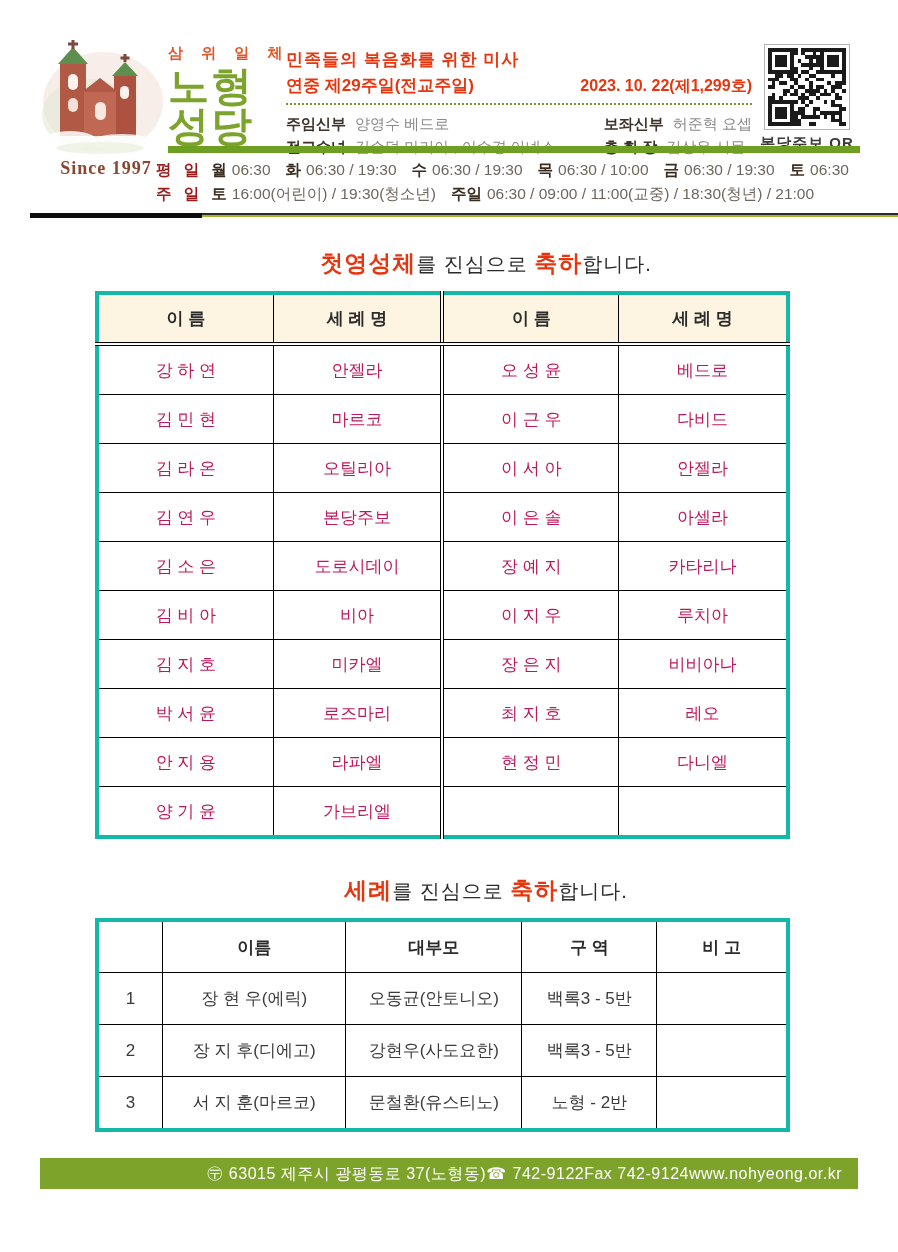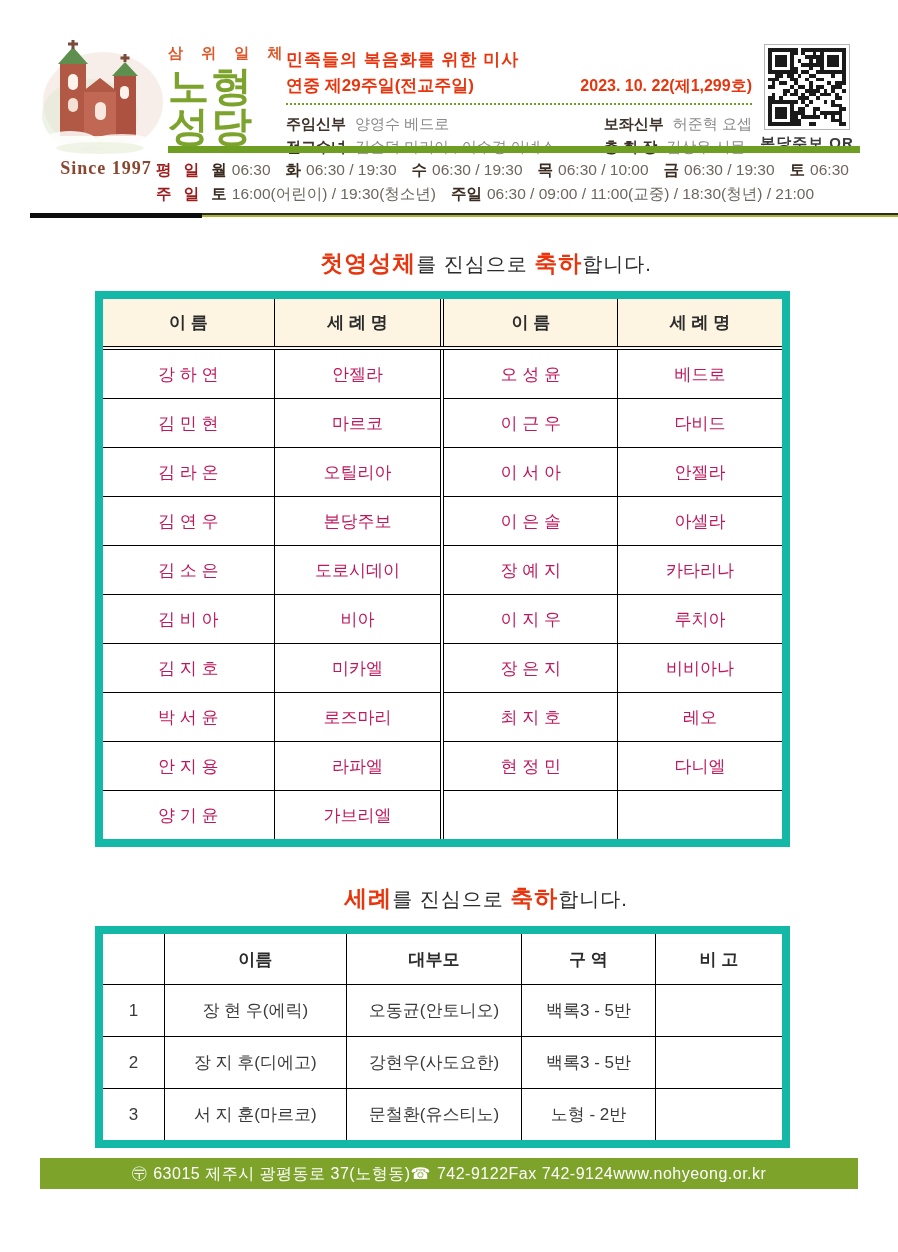--- a/index.html
+++ b/index.html
@@ -42,33 +42,33 @@
   .pd-right{flex:1;height:5px;border-top:2px solid #2b2b2b;
             background:linear-gradient(to bottom,#a9b42c 0 2px,transparent 2px);}
 
   
   .section{width:782px;margin-left:95px;}
   .section-title{text-align:center;margin:28px 0 12px;font-size:20px;color:#2b2b2b;letter-spacing:1px;}
   .section-title .em{color:var(--accent_red);font-weight:800;font-size:23px;}
   .section-title.second{margin-top:36px;}
 
   table{border-collapse:collapse;width:695px;table-layout:fixed;}
-  .fc-table,.bp-table{border:8px solid #14b8a6;}
+  .fc-table,.bp-table{border:4px solid #14b8a6;}
   .fc-table th{background:var(--cream);border:1px solid #000;border-bottom:4px double #000;
                height:45px;font-size:17px;font-weight:bold;color:#2b2b2b;white-space:pre-wrap;}
   .fc-table td{border:1px solid #000;height:46px;text-align:center;font-size:17px;color:#be185d;white-space:pre-wrap;}
   .fc-table th:nth-child(3),.fc-table td:nth-child(3){border-left:4px double #000;}
 
   .bp-table th{background:#fff;border:1px solid #000;height:48px;font-size:17px;font-weight:bold;color:#2b2b2b;white-space:pre-wrap;}
   .bp-table td{border:1px solid #000;height:49px;text-align:center;font-size:17px;color:#3a3a3a;white-space:pre-wrap;}
 
   
   .footer-bar{position:absolute;left:40px;top:1158px;width:818px;height:31px;
               background:var(--footer_green);color:#fff;display:flex;align-items:center;
-              justify-content:center;box-sizing:border-box;padding:0 16px;
+              justify-content:flex-end;box-sizing:border-box;padding:0 16px;
               font-size:16px;letter-spacing:.5px;white-space:nowrap;}
   .f-ic{margin-right:6px;}
 </style>
 </head>
 <body>
 
 <div class="page">
 
   <div class="header">
 

